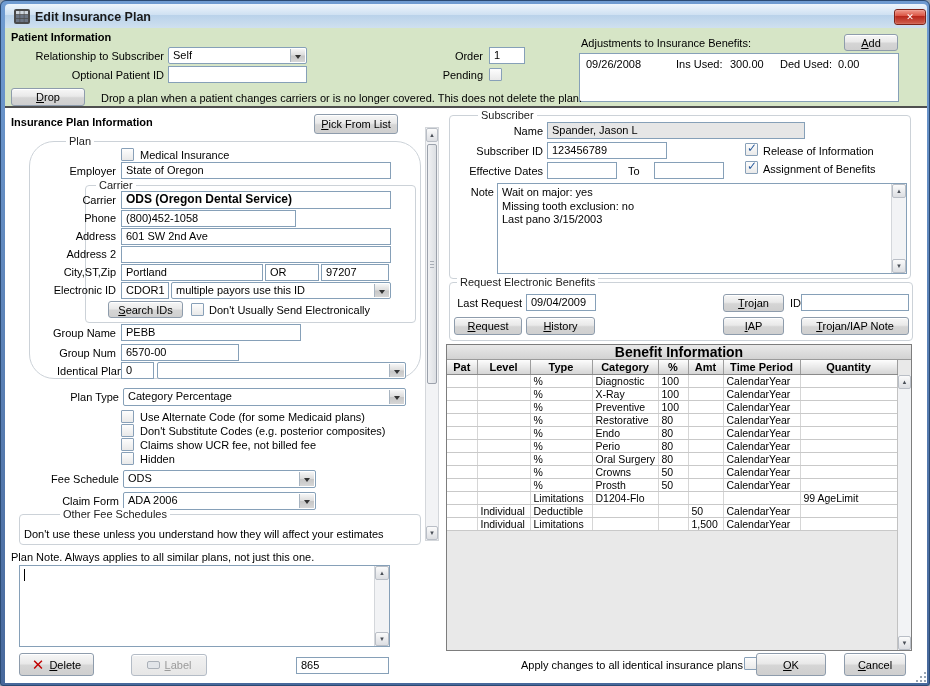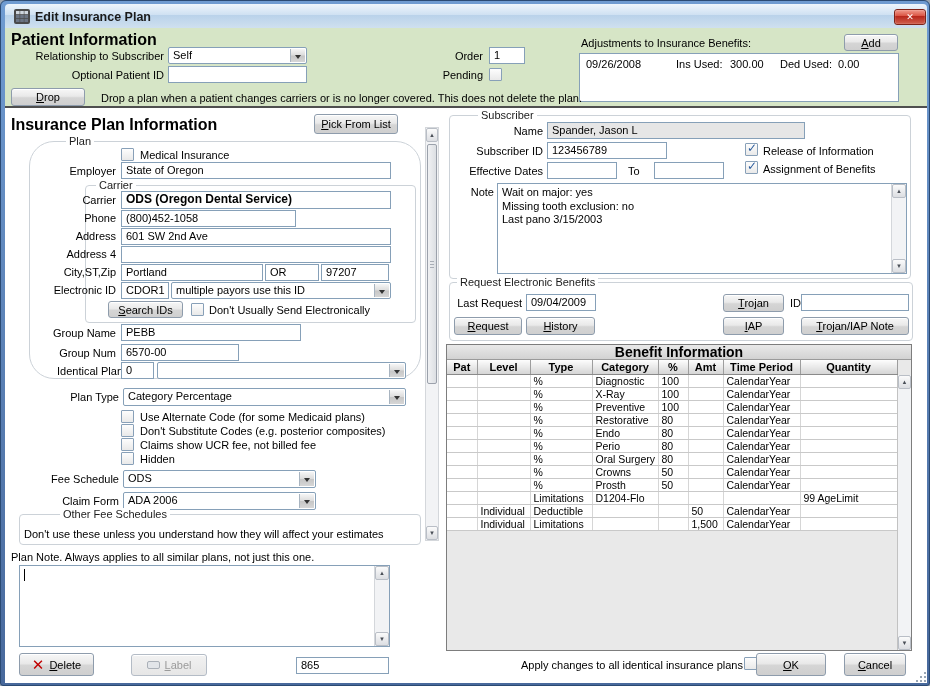--- a/index.html
+++ b/index.html
@@ -8,21 +8,21 @@
   .window{position:relative;width:930px;height:686px;background:linear-gradient(#6f9bd1,#48699c);border:1px solid #2b4a73;border-radius:6px 6px 3px 3px;overflow:hidden;margin:0 auto;}
   .titlebar{position:absolute;left:4px;top:3px;width:922px;height:24px;background:linear-gradient(#eef5fc,#cfe1f2 45%,#b9d2ea 46%,#cfe0ef);border-radius:4px 4px 0 0;}
   .title-text{position:absolute;left:30px;top:6px;font-weight:bold;font-size:12.5px;color:#1a1a1a;}
   .app-icon{position:absolute;left:9px;top:5px;width:16px;height:15px;}
   .close-btn{position:absolute;left:889px;top:5px;width:32px;height:16px;background:linear-gradient(#f09a8c,#d9503f 45%,#b8281c 46%,#d0614f);border:1px solid #7e2318;border-radius:3px;color:#fff;font-weight:bold;font-size:9px;text-align:center;line-height:14px;cursor:pointer;box-shadow:inset 0 0 1px #fff;}
   .client{position:absolute;left:4px;top:27px;width:922px;height:655px;background:#ffffff;}
   .green{position:absolute;left:4px;top:27px;width:922px;height:80px;background:#d6e5c6;border-bottom:2px solid #4f4f4f;}
   .lbl{position:absolute;text-align:right;white-space:nowrap;}
   .lbl-l{position:absolute;text-align:left;white-space:nowrap;}
   .bold{font-weight:bold;}
-  .hdr{position:absolute;font-weight:bold;font-size:16px;white-space:nowrap;}
+  .hdr{position:absolute;font-weight:bold;font-size:11px;white-space:nowrap;}
   .tb{position:absolute;background:#fff;border:1px solid #86a0b8;height:17px;padding:1px 4px;line-height:13px;white-space:nowrap;overflow:hidden;}
   .tb.ro{background:#e6e6e6;}
   .dd{position:absolute;background:#fff;border:1px solid #86a0b8;border-radius:2px;height:17px;padding:1px 20px 1px 4px;line-height:13px;white-space:nowrap;overflow:hidden;}
   .dd .dd-btn{position:absolute;right:1px;top:1px;bottom:1px;width:15px;background:linear-gradient(#f6f6f6,#dcdcdc 48%,#c6c6c6 52%,#d6d6d6);border-left:1px solid #a8b4c0;}
   .dd .tri{position:absolute;right:4px;top:6px;width:0;height:0;border:3.5px solid transparent;border-top:4.5px solid #333;}
   .btn{position:absolute;background:linear-gradient(#f7f7f7,#e9e9e9 45%,#d5d5d5 55%,#cfcfcf);border:1px solid #8e9cac;border-radius:3px;text-align:center;cursor:pointer;display:flex;align-items:center;justify-content:center;box-shadow:inset 0 1px 0 #fff;}
   .btn .accel{display:block;}
   .btn .accel::first-letter{text-decoration:underline;}
   .btn.disabled{color:#9b9b9b;background:linear-gradient(#f2f2f2,#e6e6e6);border-color:#b4bcc6;cursor:default;}
   .cb{position:absolute;width:13px;height:13px;background:linear-gradient(#fdfdfd,#e9e9e9);border:1px solid #88a0b8;border-radius:1px;cursor:pointer;}
@@ -133,21 +133,21 @@
 
   <span class="lbl" style="left:0;top:193px;width:115px;">Carrier</span>
   <div class="tb bold" style="left:120px;top:190px;width:270px;height:18px;font-size:12px;">ODS (Oregon Dental Service)</div>
 
   <span class="lbl" style="left:0;top:211px;width:115px;">Phone</span>
   <div class="tb" style="left:120px;top:209px;width:175px;">(800)452-1058</div>
 
   <span class="lbl" style="left:0;top:229px;width:115px;">Address</span>
   <div class="tb" style="left:120px;top:227px;width:270px;">601 SW 2nd Ave</div>
 
-  <span class="lbl" style="left:0;top:247px;width:115px;">Address 4</span>
+  <span class="lbl" style="left:0;top:247px;width:115px;">Address 2</span>
   <div class="tb" style="left:120px;top:245px;width:270px;"></div>
 
   <span class="lbl" style="left:0;top:265px;width:115px;">City,ST,Zip</span>
   <div class="tb" style="left:120px;top:263px;width:142px;">Portland</div>
   <div class="tb" style="left:264px;top:263px;width:54px;">OR</div>
   <div class="tb" style="left:320px;top:263px;width:68px;">97207</div>
 
   <span class="lbl" style="left:0;top:283px;width:115px;">Electronic ID</span>
   <div class="tb" style="left:120px;top:281px;width:48px;">CDOR1</div>
   <div class="dd" style="left:170px;top:281px;width:220px;"><span>multiple payors use this ID</span><span class="dd-btn">

